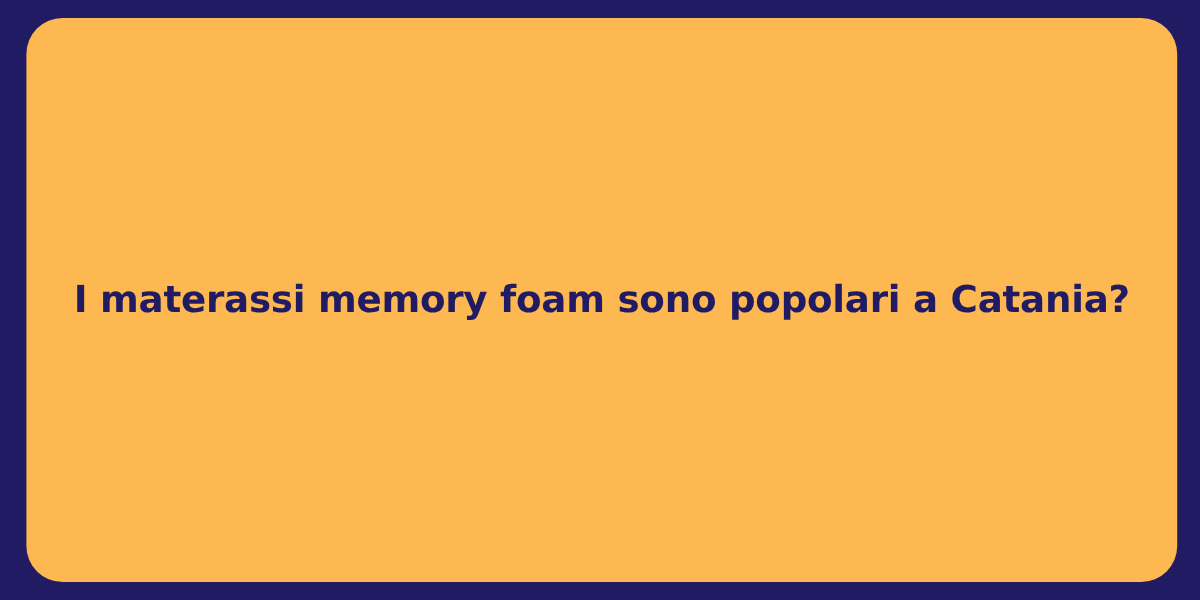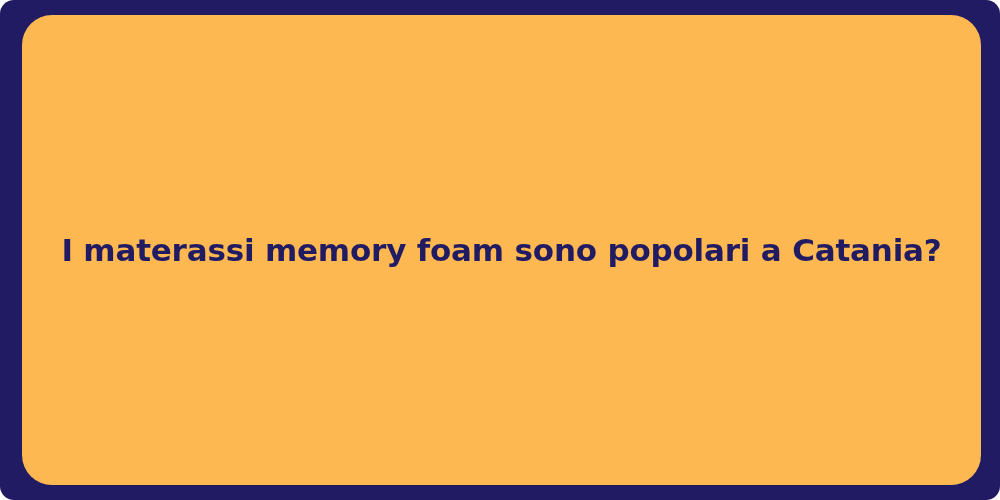--- a/index.html
+++ b/index.html
@@ -14,21 +14,20 @@
     font-family: "DejaVu Sans", sans-serif;
   }
 
   #banner-root {
     position: relative;
     box-sizing: border-box;
     width: 1000px;
     height: 500px;
     background: #201b63;
     padding: 15px 19px 15px 22px;
-    border-radius: 14px;
   }
 
   #card {
     box-sizing: border-box;
     width: 100%;
     height: 100%;
     background: #fdb851;
     border-radius: 30px;
     display: flex;
     align-items: center;

